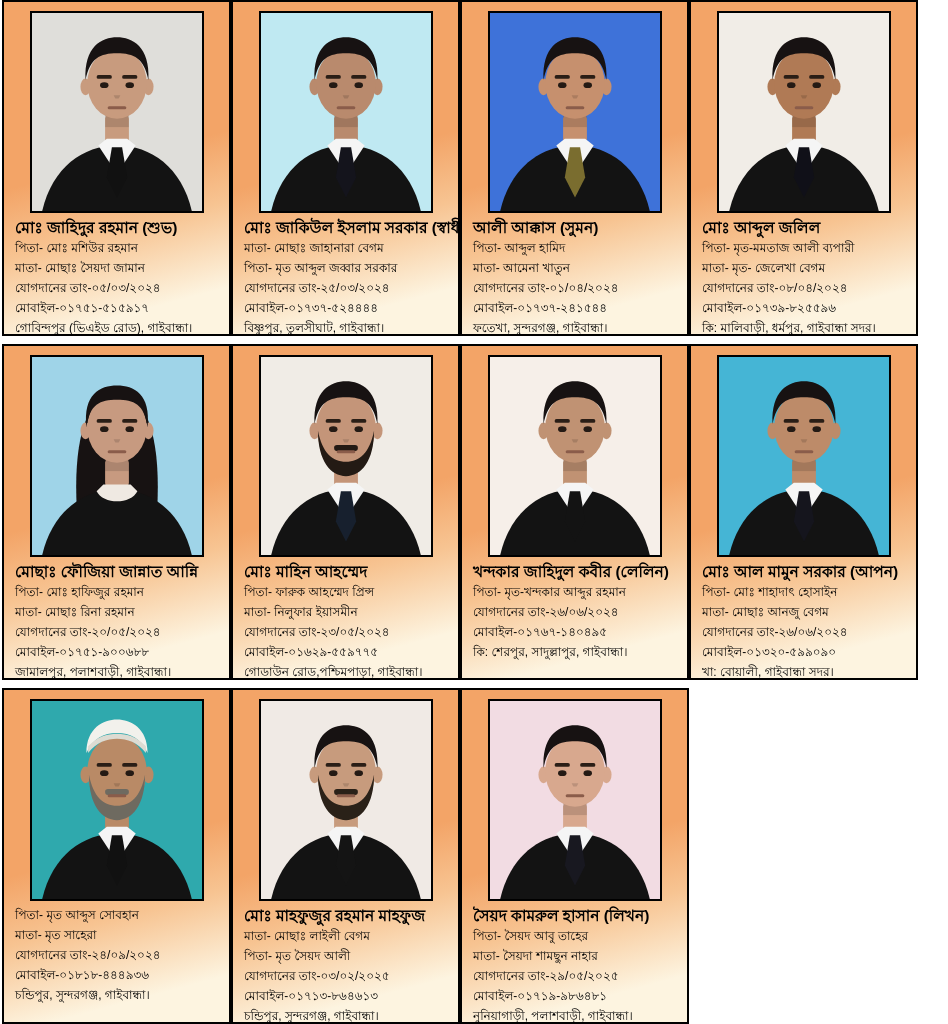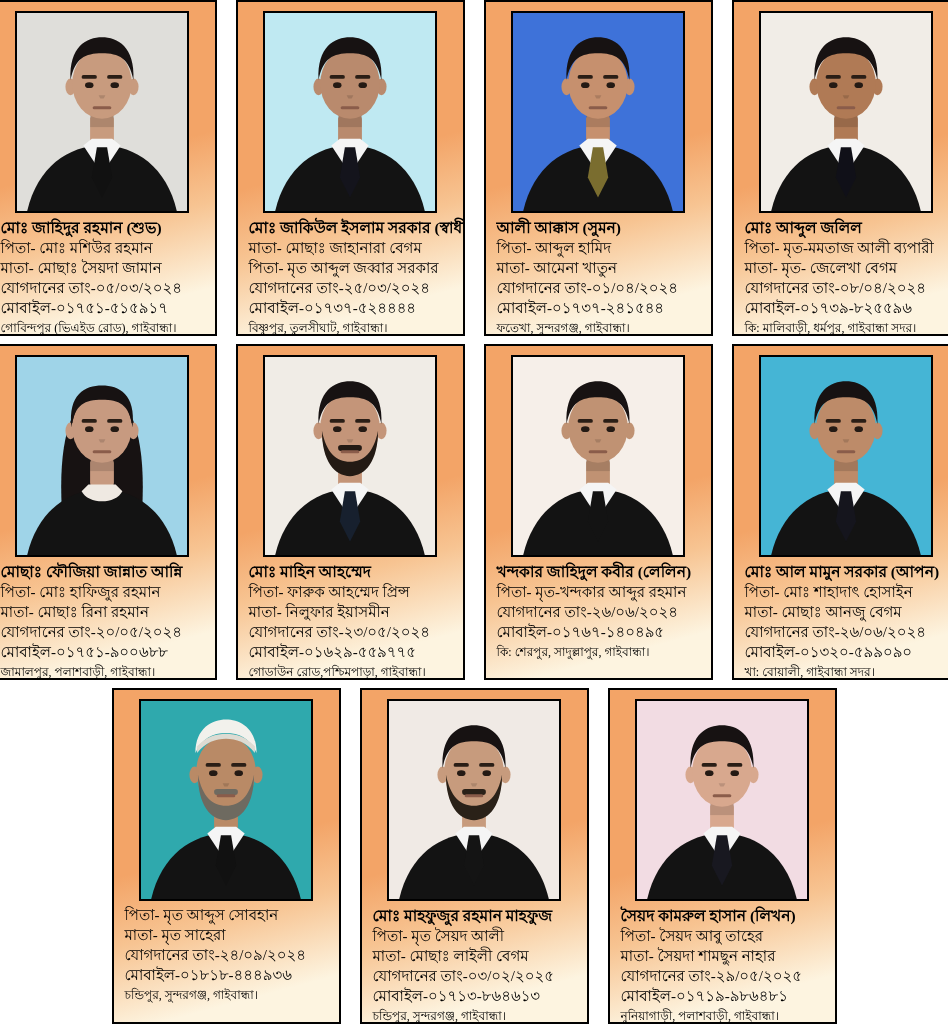--- a/index.html
+++ b/index.html
@@ -1,36 +1,36 @@
 <!DOCTYPE html>
 <html style="--orange: #f3a467; --cream: #fdf4e0; --card-border: #000000; --text: #000000;"><head>
 <meta charset="utf-8">
 <style>
   :root{
     --orange:#f3a467; --cream:#fdf4e0; --card-border:#000000; --text:#000000;
   }
   html,body{margin:0;padding:0;background:#ffffff;}
   body{font-family:"Liberation Sans","DejaVu Sans",sans-serif;color:var(--text);}
   .board{width:948px;height:1024px;margin:0 auto;background:#ffffff;overflow:hidden;}
-  .row{display:flex;justify-content:center;gap:19px;margin:0 2px 8px 2px;font-family:Liberation Serif, serif;}
+  .row{display:flex;justify-content:flex-start;gap:0;margin:0 2px 8px 2px;}
   .row:first-child{margin-top:0;}
   .card{
     box-sizing:border-box;width:229px;height:336px;flex:0 0 auto;
     border:2px solid var(--card-border);
     background:linear-gradient(165deg,var(--orange) 0%,var(--orange) 48%,#f7c492 66%,var(--cream) 88%);
     overflow:hidden;display:flex;flex-direction:column;align-items:center;
   }
   .photo-frame{
     box-sizing:border-box;width:174px;height:202px;margin:9px auto 3px auto;
     border:2px solid #000;background:#fff;flex:0 0 auto;
   }
   .photo-frame svg{display:block;width:100%;height:100%;}
   .info{width:100%;box-sizing:border-box;padding:1px 6px 0 11px;}
   .name{font-weight:bold;font-size:15.5px;line-height:21px;white-space:nowrap;}
-  .line{font-size:15px;line-height:20px;white-space:nowrap;}
+  .line{font-size:12px;line-height:20px;white-space:nowrap;}
   .address{font-size:12px;line-height:20px;}
 </style>
 </head>
 <body>
 
 <div class="board">
   <div class="row">
   <div class="card">
     <div class="photo-frame">
           <svg viewBox="0 0 100 118" preserveAspectRatio="none" xmlns="http://www.w3.org/2000/svg">
@@ -333,22 +333,22 @@
             <rect x="38" y="37" width="9" height="2.2" rx="1.1" fill="#2a1e16"></rect>
             <rect x="53" y="37" width="9" height="2.2" rx="1.1" fill="#2a1e16"></rect>
             <ellipse cx="42.5" cy="43" rx="2.5" ry="1.7" fill="#241a14"></ellipse>
             <ellipse cx="57.5" cy="43" rx="2.5" ry="1.7" fill="#241a14"></ellipse>
             <path d="M48,49 L52,49 L51,51 L49,51 Z" fill="#00000022"></path>
             <rect x="44.5" y="55.5" width="11" height="1.8" rx="0.9" fill="#8a5c4a"></rect>
           </svg>
         </div>
     <div class="info">
       <div class="name">মোঃ মাহফুজুর রহমান মাহফুজ</div>
+      <div class="line">মাতা- মোছাঃ লাইলী বেগম</div>
       <div class="line">পিতা- মৃত সৈয়দ আলী</div>
-      <div class="line">মাতা- মোছাঃ লাইলী বেগম</div>
       <div class="line">যোগদানের তাং-০৩/০২/২০২৫</div>
       <div class="line">মোবাইল-০১৭১৩-৮৬৪৬১৩</div>
       <div class="line address">চন্ডিপুর, সুন্দরগঞ্জ, গাইবান্ধা।</div>
     </div>
   </div>
 
   <div class="card">
     <div class="photo-frame">
           <svg viewBox="0 0 100 118" preserveAspectRatio="none" xmlns="http://www.w3.org/2000/svg">
             <rect width="100" height="118" fill="#f2dce3"></rect>

